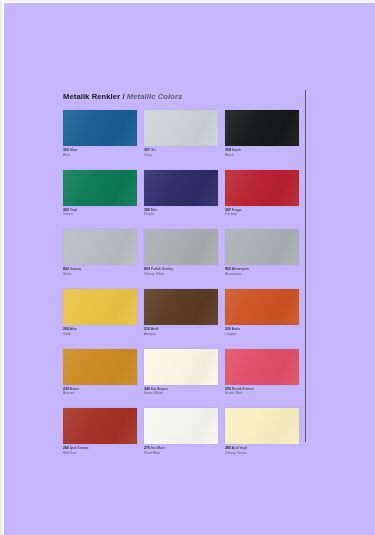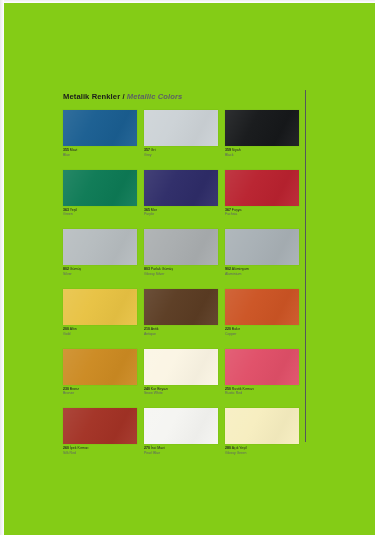--- a/index.html
+++ b/index.html
@@ -13,21 +13,21 @@
     overflow: hidden;
     font-family: "Liberation Sans", sans-serif;
     position: relative;
   }
 
   #page {
     position: absolute;
     left: 0; top: 0;
     width: 375px;
     height: 535px;
-    background: #84cc16;
+    background: #c4b5fd;
   }
 
   
   #scan-edge-left {
     position: absolute;
     left: 0; top: 0;
     width: 4px; height: 535px;
     background: linear-gradient(to right, #e9e9e9, #ffffff);
   }
   #scan-edge-top {

